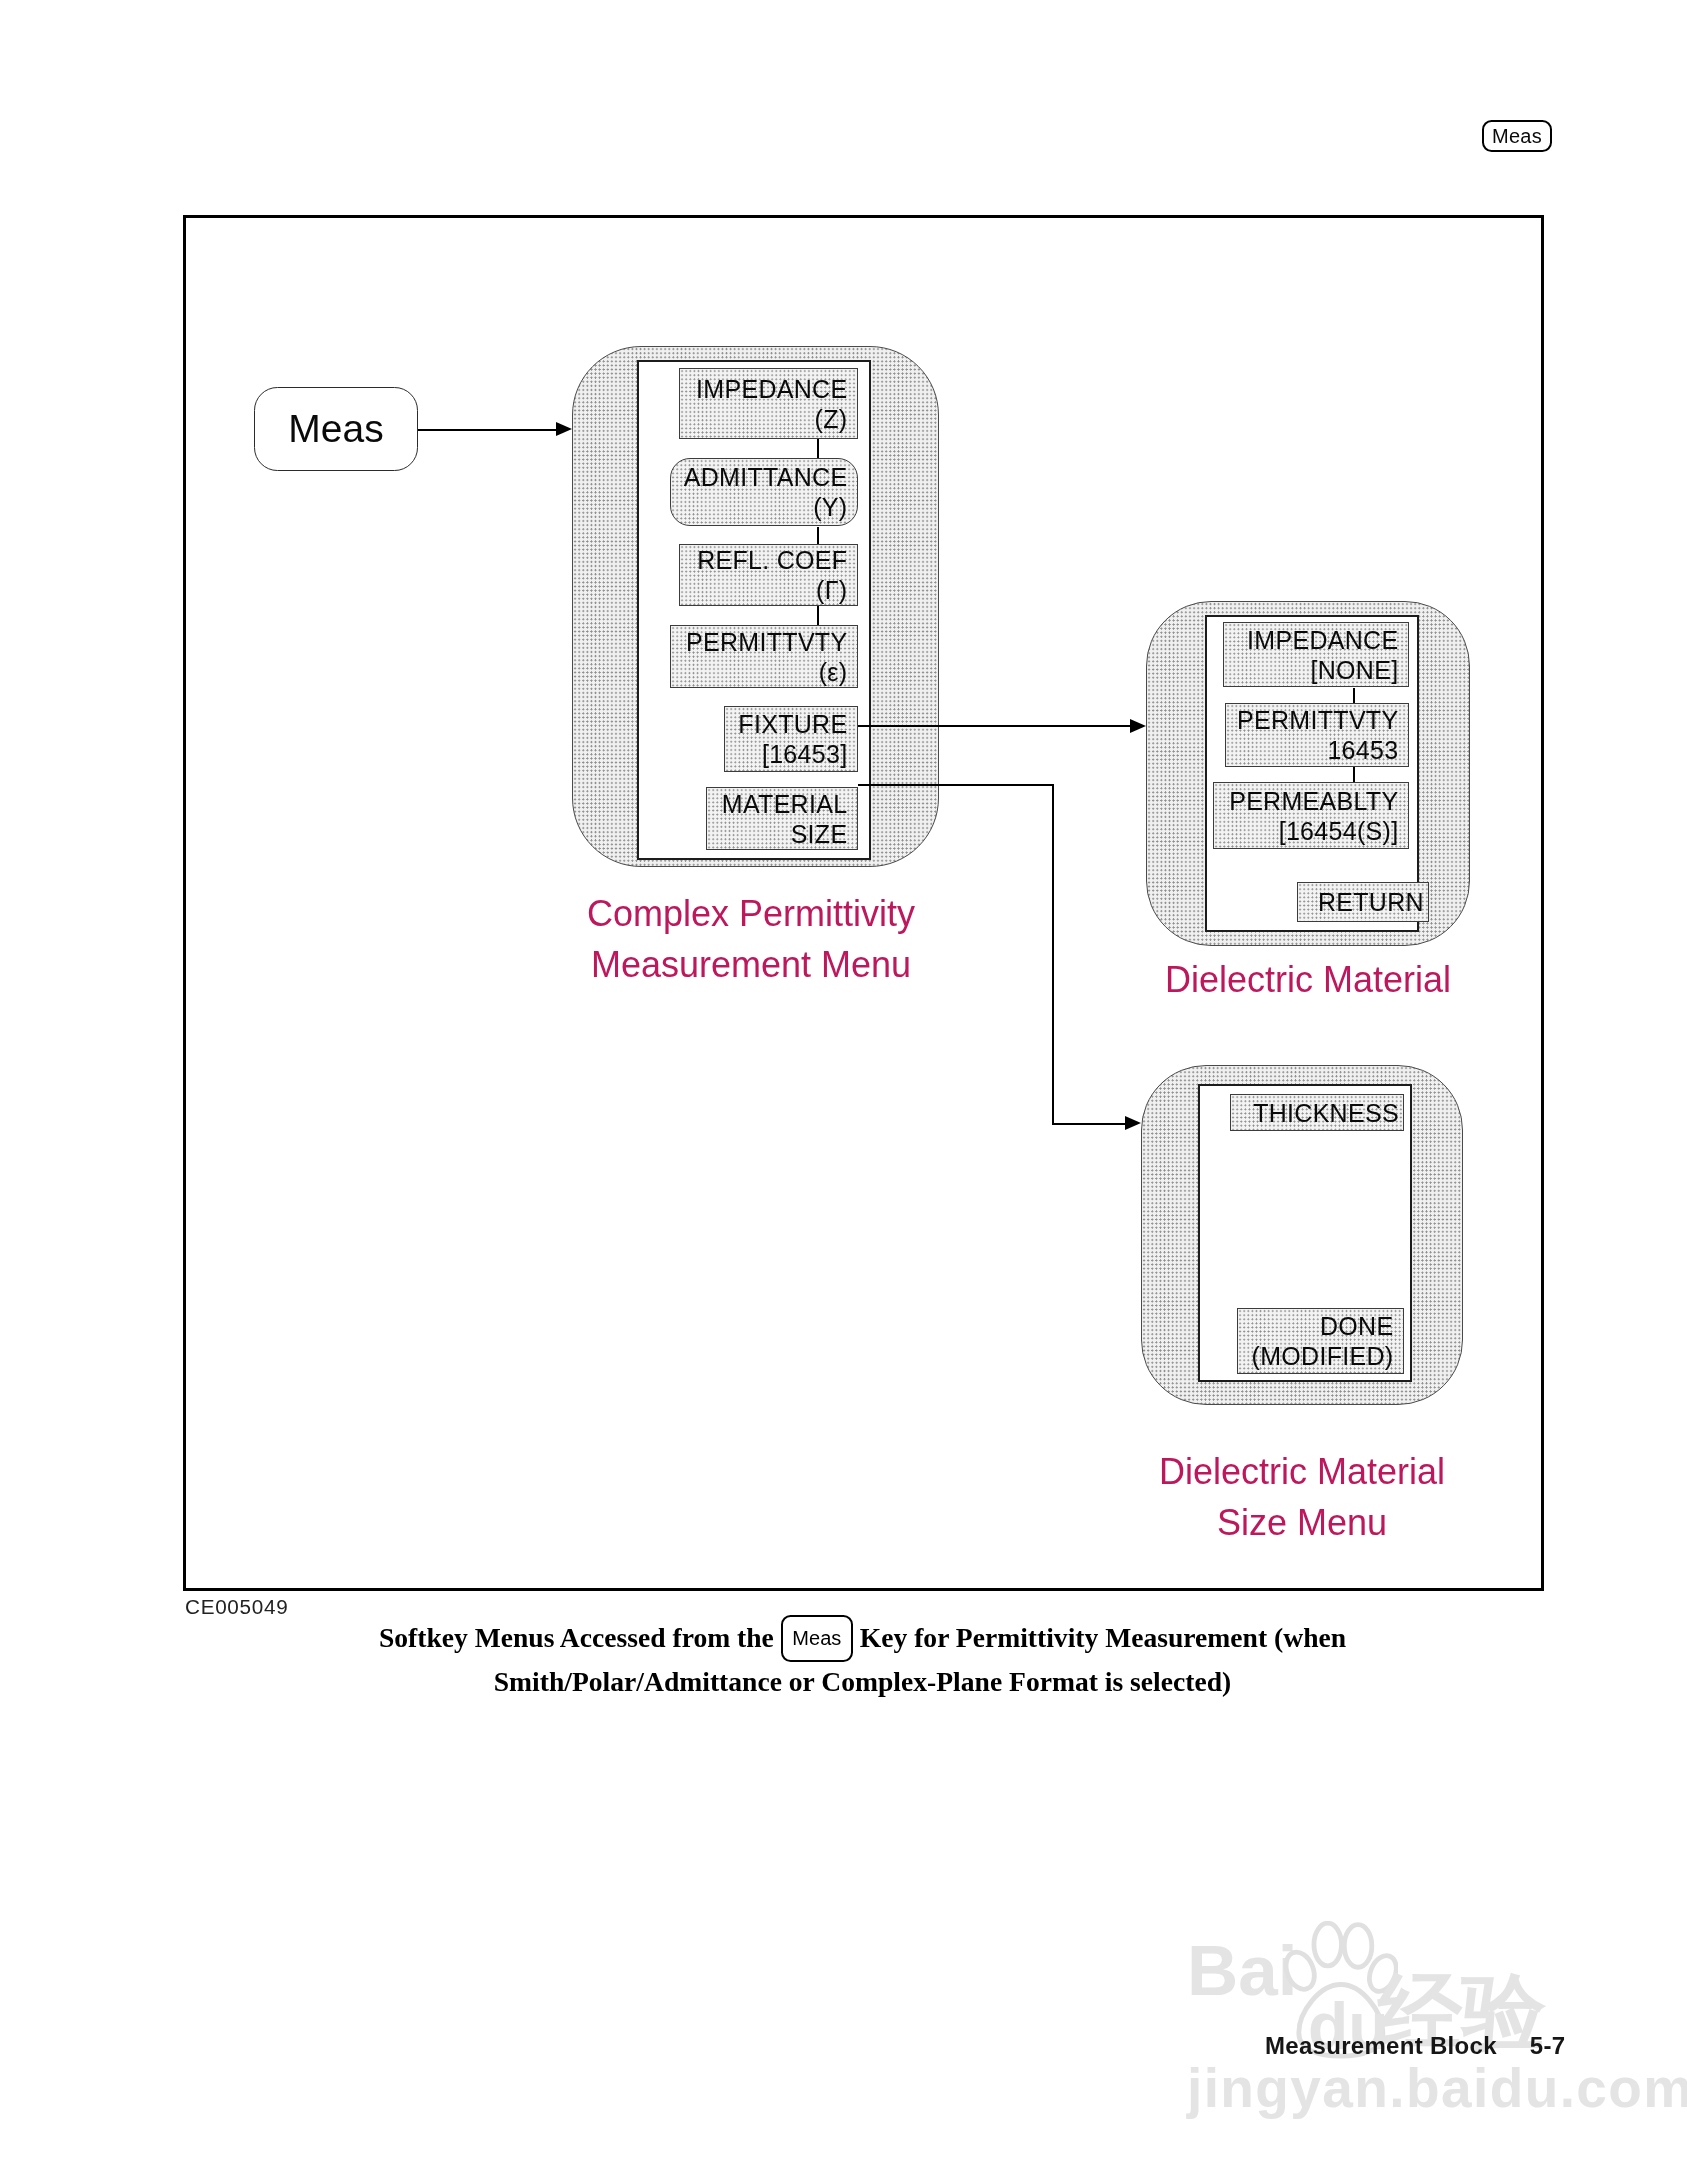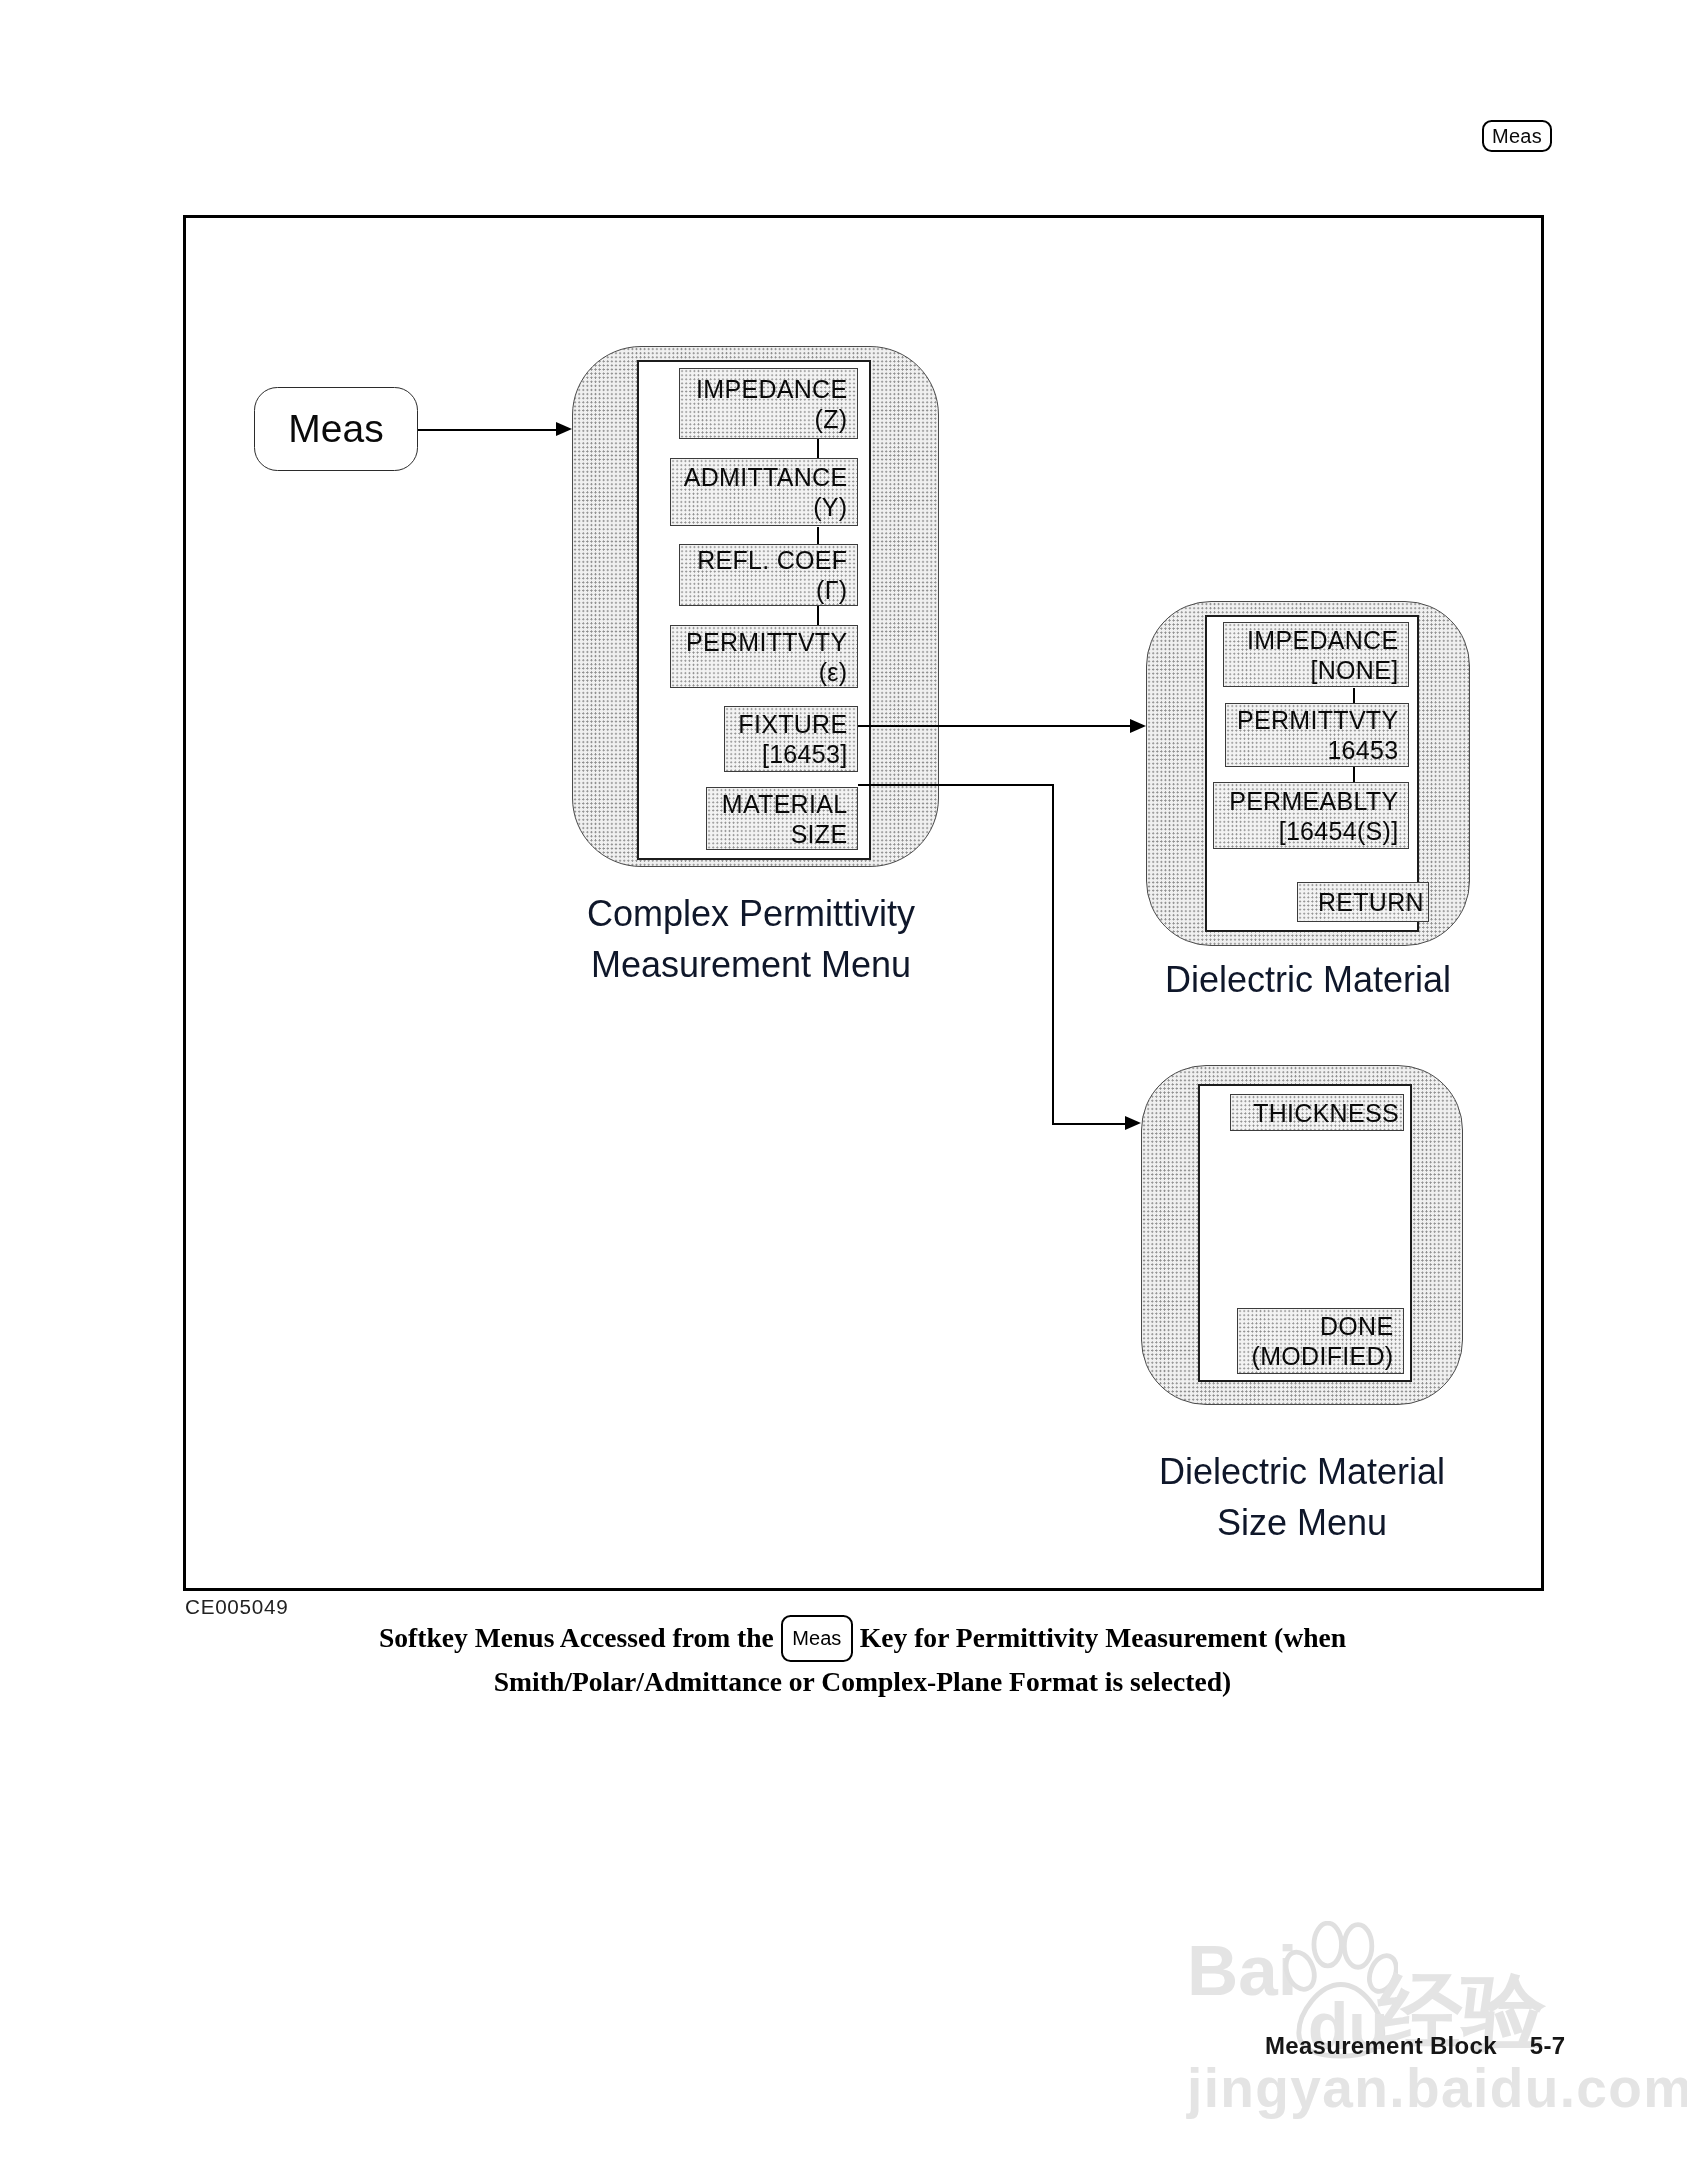--- a/index.html
+++ b/index.html
@@ -15,21 +15,21 @@
   
   .menu-outer{background-color:#f0f0f0;background-image:radial-gradient(circle,#8e8e8e 0.9px,rgba(0,0,0,0) 1px);background-size:4.1px 4.1px;border:1.4px solid #4a4a4a;border-radius:69px;}
   .menu-inner{background:#ffffff;border:2.1px solid #1c1c1c;}
 
   
   .skey{background-color:#f3f3f3;background-image:radial-gradient(circle,#8a8a8a 0.8px,rgba(0,0,0,0) 0.9px);background-size:4.1px 4.1px;border:1.4px solid #3c3c3c;display:flex;flex-direction:column;justify-content:center;font-size:25px;line-height:30px;letter-spacing:0.3px;text-align:right;padding:1.4px 9.6px;white-space:nowrap;}
   .skey.center{padding:1.4px 4.1px;}
 
   .diagram-btn{border:1.7px solid #2b2b2b;border-radius:23.4px;background:#fff;display:flex;align-items:center;justify-content:center;font-size:39px;}
 
-  .menu-label{font-size:36px;line-height:51px;text-align:center;color:#0f172a;}
+  .menu-label{font-size:36px;line-height:51px;text-align:center;color:#be185d;}
 
   .hline{background:#000;height:2.1px;}
   .vline{background:#000;width:2.1px;}
   .arrowhead{width:0;height:0;border-top:7.6px solid transparent;border-bottom:7.6px solid transparent;border-left:16px solid #000;}
 
   .figure-code{font-size:20.7px;letter-spacing:0.7px;color:#222;}
 
   .caption{font-family:"Liberation Serif",serif;font-weight:bold;text-align:center;color:#000;}
   .caption .cap-line1{font-size:30px;line-height:36px;}
   .caption .cap-line2{font-size:27.6px;line-height:40px;}
@@ -57,21 +57,21 @@
 <div class="abs arrowhead" style="left:556px;top:422px;"></div>
 
 <div class="abs menu-outer" style="left:572px;top:346px;width:367px;height:521px;"></div>
 <div class="abs menu-inner" style="left:637px;top:360px;width:234px;height:500px;"></div>
 
 <div class="abs skey" style="left:679px;top:368px;width:179px;height:71px;">
   <div>IMPEDANCE</div>
   <div>(Z)</div>
 </div>
 <div class="abs vline" style="left:817px;top:439px;height:19.3px;"></div>
-<div class="abs skey" style="left:670px;top:458px;width:188px;height:68px;">
+<div class="abs skey" style="left:670px;top:458px;width:188px;height:68px;border-radius:20px;">
   <div>ADMITTANCE</div>
   <div>(Y)</div>
 </div>
 <div class="abs vline" style="left:817px;top:527px;height:18px;"></div>
 <div class="abs skey" style="left:679px;top:544px;width:179px;height:62px;">
   <div>REFL. COEF</div>
   <div>(Γ)</div>
 </div>
 <div class="abs vline" style="left:817px;top:606px;height:18.6px;"></div>
 <div class="abs skey" style="left:670px;top:625px;width:188px;height:63px;">

